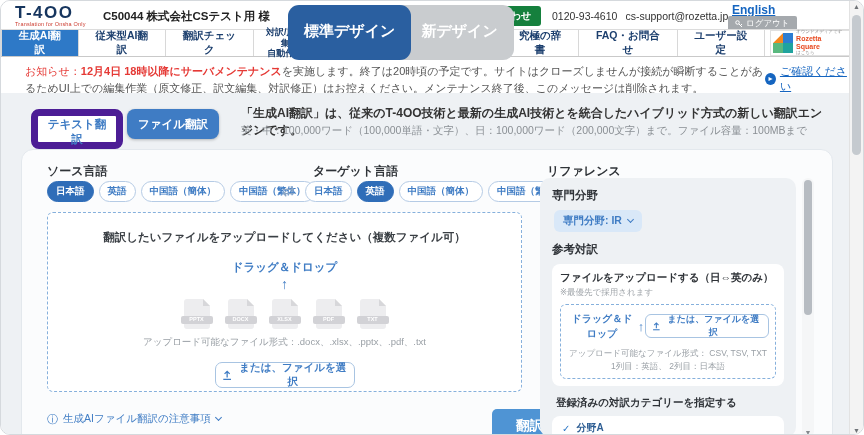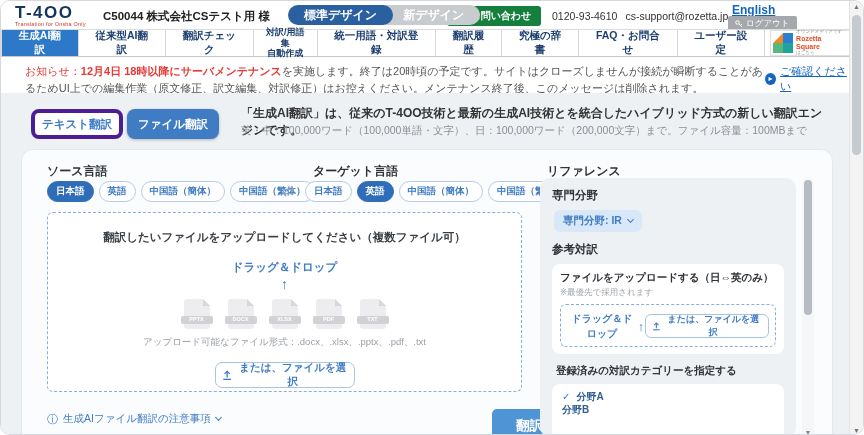--- a/index.html
+++ b/index.html
@@ -8,22 +8,22 @@
   .window{position:relative;width:864px;height:435px;background:#fff;border:1px solid #d5d9dd;
     border-radius:10px;overflow:hidden;}
 
   
   .topbar{position:absolute;left:0;top:0;width:850px;height:28px;background:#fff;}
   .logo{position:absolute;left:14px;top:3px;line-height:1;}
   .logo-text{font-size:17px;font-weight:800;color:#16355e;letter-spacing:1.5px;transform:scaleY(.92);}
   .logo-tag{font-size:5.5px;color:#cc3b2f;margin-top:1px;letter-spacing:.2px;}
   .account{position:absolute;left:102px;top:8px;font-size:11.5px;font-weight:bold;color:#222;}
   .design-toggle{position:absolute;left:287px;top:4px;display:flex;align-items:center;}
-  .dt-btn{border:none;font-size:12px;font-weight:bold;color:#fff;padding:4px 16px;cursor:pointer;
-    font-family:Liberation Sans, sans-serif;line-height:1;}
+  .dt-btn{border:none;font-size:15px;font-weight:bold;color:#fff;padding:20px 16px;cursor:pointer;
+    font-family:Liberation Mono, monospace;line-height:1;}
   .dt-active{background:#2a5fa0;border-radius:11px;z-index:2;position:relative;}
   .dt-inactive{background:#c9cccf;border-radius:0 11px 11px 0;margin-left:-10px;padding-left:20px;z-index:1;}
   .contact-btn{position:absolute;left:446px;top:5px;background:#15803d;color:#fff;border:none;
     border-radius:3px;font-size:10px;font-weight:bold;padding:3px 10px;display:flex;align-items:center;
     gap:5px;cursor:pointer;font-family:inherit;}
   .contact-info{position:absolute;left:551px;top:9px;font-size:10.5px;color:#333;display:flex;gap:8px;}
   .english-link{position:absolute;left:731px;top:2px;font-size:12px;font-weight:bold;color:#1565c0;
     text-decoration:underline;cursor:pointer;}
   .logout-btn{position:absolute;left:727px;top:15px;background:#a5a9ad;color:#fff;border:none;
     border-radius:2px;font-size:8.5px;padding:2px 7px;display:flex;align-items:center;gap:3px;
@@ -53,22 +53,22 @@
   .notice-text{position:absolute;left:24px;top:5px;width:738px;font-size:11px;line-height:1.5;color:#555;}
   .notice-label{color:#e53935;}
   .notice-highlight{color:#e53935;font-weight:bold;text-align:center;}
   .notice-link{position:absolute;left:764px;top:6px;display:flex;align-items:center;gap:4px;cursor:pointer;}
   .circle-arrow{width:12px;height:12px;border-radius:50%;background:#1565c0;color:#fff;font-size:8px;
     display:flex;align-items:center;justify-content:center;line-height:1;}
   .notice-link-text{font-size:11px;color:#1565c0;text-decoration:underline;}
 
   
   .main{position:absolute;left:0;top:92px;width:850px;height:343px;background:#eef1f4;}
-  .mode-text-btn{position:absolute;left:30px;top:16px;width:92px;height:30px;background:#fff;
-    color:#3f7cc4;border:4px solid #4c1d95;border-radius:8px;font-size:11.5px;font-weight:bold;
+  .mode-text-btn{position:absolute;left:30px;top:16px;width:92px;height:40px;background:#fff;
+    color:#3f7cc4;border:7px solid #4c1d95;border-radius:8px;font-size:11.5px;font-weight:bold;
     cursor:pointer;font-family:inherit;}
   .mode-file-btn{position:absolute;left:126px;top:16px;width:92px;height:30px;background:#3f7cc4;
     color:#fff;border:none;border-radius:8px;font-size:11.5px;font-weight:bold;cursor:pointer;
     box-shadow:0 1px 3px rgba(0,0,0,.25);font-family:Liberation Mono, monospace;}
   .desc1{position:absolute;left:240px;top:12px;width:590px;font-size:12px;font-weight:600;color:#333;}
   .desc2{position:absolute;left:240px;top:31px;width:590px;font-size:10.5px;color:#8a8f94;}
 
   .panel{position:absolute;left:20px;top:56px;width:812px;height:287px;background:#fbfcfd;
     border:1px solid #e3e8ed;border-radius:12px 12px 0 0;}
   .col-label{position:absolute;font-size:12px;font-weight:bold;color:#2f3338;}
@@ -286,20 +286,24 @@
               <div class="ru-drag">ドラッグ＆ドロップ</div>
               <div class="ru-arrow">↑</div>
               <button class="ru-select">
                 <svg width="9" height="9" viewBox="0 0 16 16">
                     <path d="M8 11 V2 M4 5.5 L8 1.5 L12 5.5" stroke="#3f7cc4" stroke-width="2" fill="none"></path>
                     <path d="M2 14 H14" stroke="#3f7cc4" stroke-width="2"></path>
                   </svg>
                 <span>または、ファイルを選択</span>
               </button>
             </div>
+            <div class="ru-formats">
+              <div>アップロード可能なファイル形式： CSV, TSV, TXT</div>
+              <div>1列目：英語、 2列目：日本語</div>
+            </div>
           </div>
         </div>
 
         <div class="cat-title">登録済みの対訳カテゴリーを指定する</div>
         <div class="cat-card">
           <div class="cat-row">
             <span class="cat-check">✓</span>
             <span>分野A</span>
           </div>
           <div class="cat-row">

